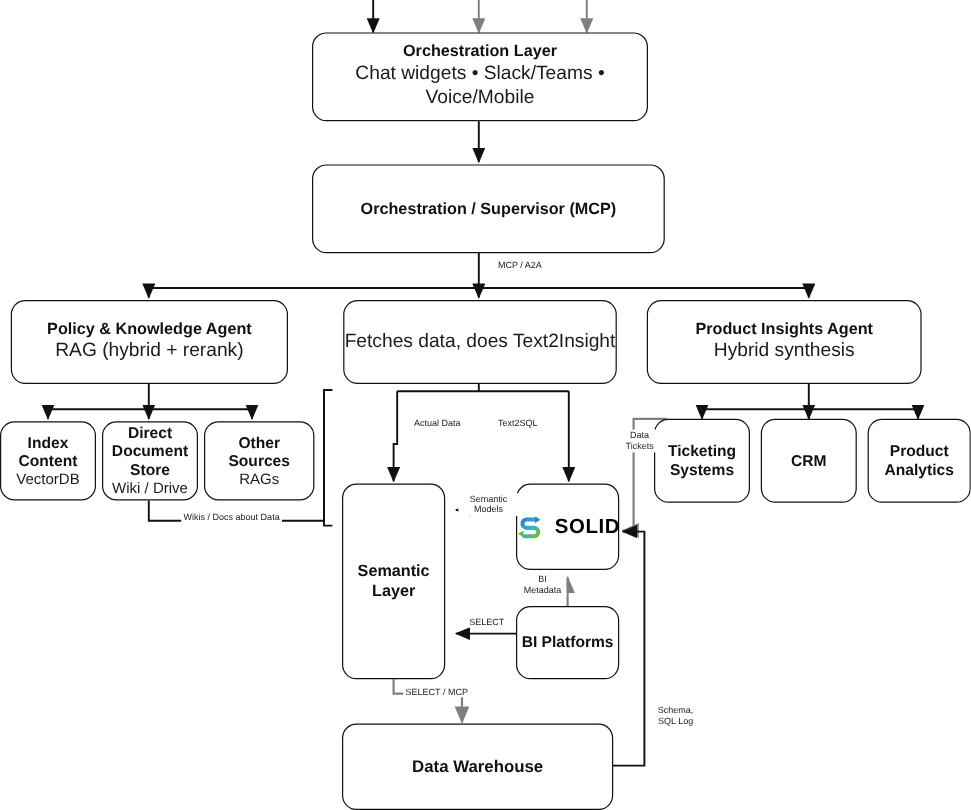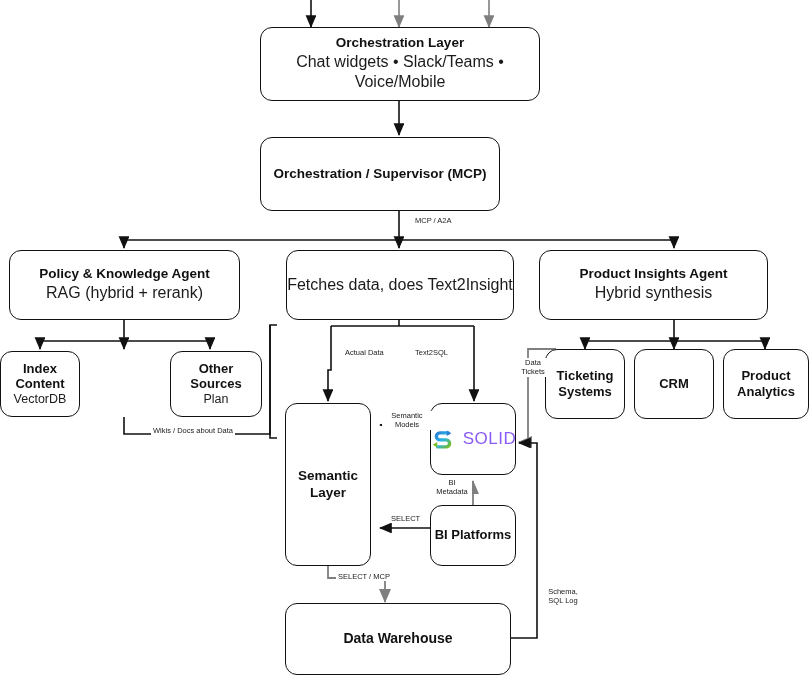--- a/index.html
+++ b/index.html
@@ -17,21 +17,21 @@
   .small .t1{font-size:13px;line-height:1.2;}
   .small .t2{font-size:12.5px;line-height:1.25;}
 
   .edge-label{position:absolute;font-size:7.5px;line-height:1.25;color:#1a1a1a;
               background:#ffffff;padding:0 2px;text-align:center;z-index:3;
               white-space:pre-line;}
 
   
   .solid-row{display:flex;align-items:center;justify-content:center;gap:7px;}
   .solid-mark{width:26px;height:26px;flex:0 0 26px;}
-  .solid-word{font-weight:normal;font-size:17px;letter-spacing:0.5px;color:#8b5cf6;}
+  .solid-word{font-weight:bold;font-size:17px;letter-spacing:0.5px;color:#000000;}
 </style>
 </head>
 <body>
 
 <div id="canvas">
 
   <svg class="edges" viewBox="0 0 809 675" xmlns="http://www.w3.org/2000/svg">
     <defs>
       <marker id="ah-k" markerWidth="9" markerHeight="9" refX="7.4" refY="3.4" orient="auto" markerUnits="strokeWidth">
         <path d="M0,0 L8,3.4 L0,6.8 z" fill="#111111"></path>
@@ -97,21 +97,21 @@
 
       <path d="M510,638 L537,638 L537,443 L519,443" marker-end="url(#ah-k)"></path>
     </g>
   </svg>
 
   <div class="node" style="left:260px;top:27px;width:280px;height:74px;">
     <div class="t1">Orchestration Layer</div>
     <div class="t2">Chat widgets • Slack/Teams • Voice/Mobile</div>
   </div>
 
-  <div class="node" style="left:260px;top:137px;width:240px;height:74px;">
+  <div class="node" style="left:260px;top:137px;width:294px;height:74px;">
     <div class="t1">Orchestration / Supervisor (MCP)</div>
   </div>
 
   <div class="edge-label" style="left:413px;top:216px;">MCP / A2A</div>
 
   <div class="node" style="left:9px;top:250px;width:231px;height:70px;">
     <div class="t1">Policy &amp; Knowledge Agent</div>
     <div class="t2">RAG (hybrid + rerank)</div>
   </div>
 
@@ -123,25 +123,31 @@
     <div class="t1">Product Insights Agent</div>
     <div class="t2">Hybrid synthesis</div>
   </div>
 
   <div class="node small" style="left:0px;top:351px;width:80px;height:66px;">
     <div class="t1" style="white-space:pre-line;">Index
 Content</div>
     <div class="t2">VectorDB</div>
   </div>
 
+  <div class="node small" style="left:85px;top:351px;width:80px;height:66px;">
+    <div class="t1" style="white-space:pre-line;">Direct
+Document
+Store</div>
+    <div class="t2">Wiki / Drive</div>
+  </div>
 
   <div class="node small" style="left:170px;top:351px;width:92px;height:66px;">
     <div class="t1" style="white-space:pre-line;">Other
 Sources</div>
-    <div class="t2">Plan</div>
+    <div class="t2">RAGs</div>
   </div>
 
   <div class="edge-label" style="left:151px;top:426px;">Wikis / Docs about Data</div>
 
   <div class="edge-label" style="left:343px;top:348px;">Actual Data</div>
 
   <div class="edge-label" style="left:413px;top:348px;">Text2SQL</div>
 
   <div class="edge-label" style="left:516px;top:358px;width:30px;">Data
 Tickets</div>

